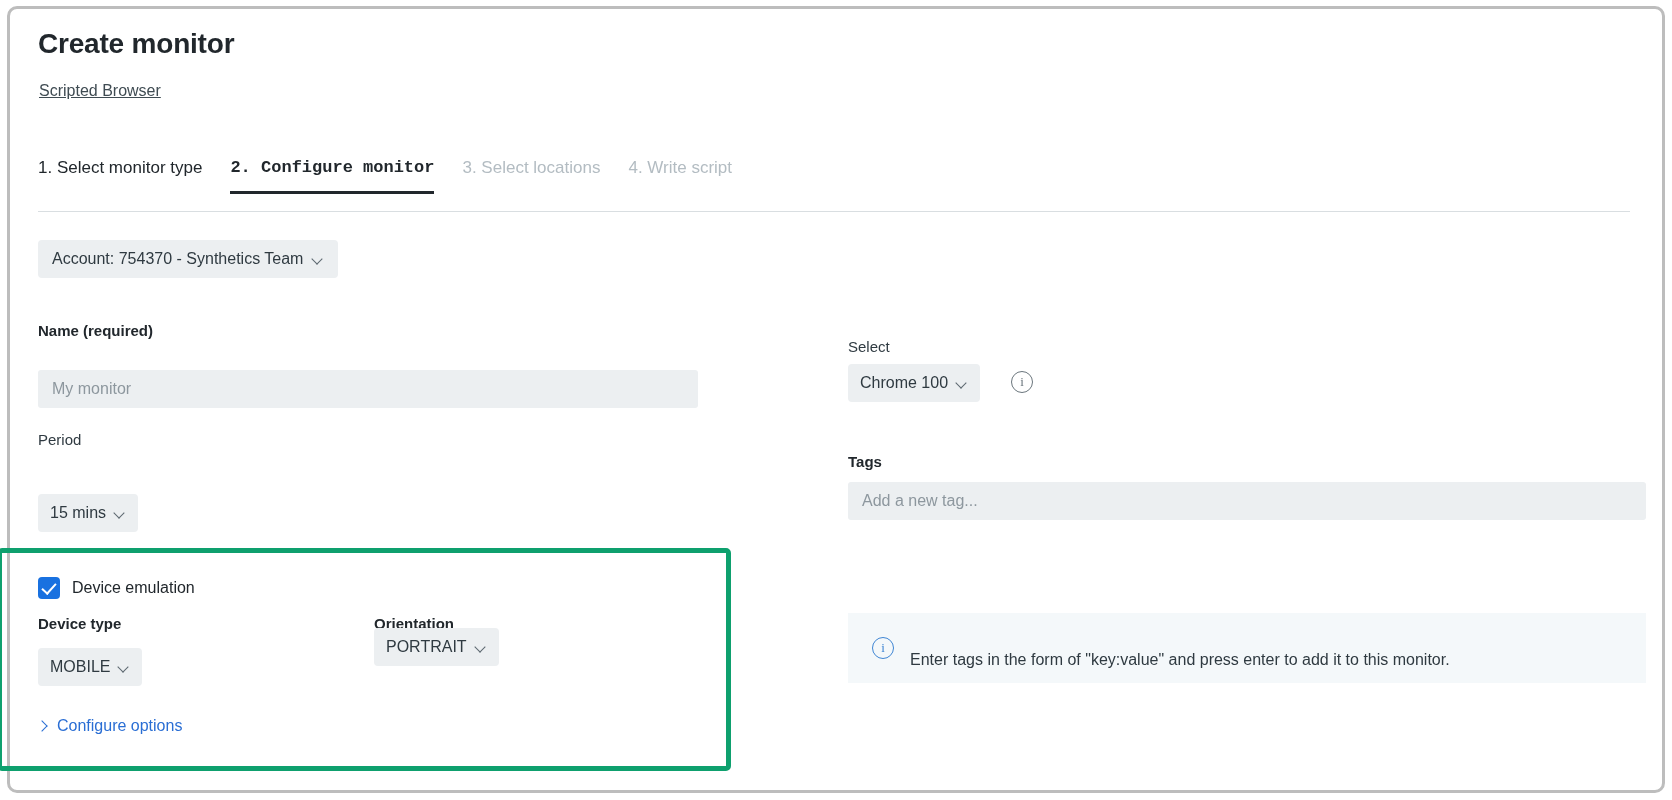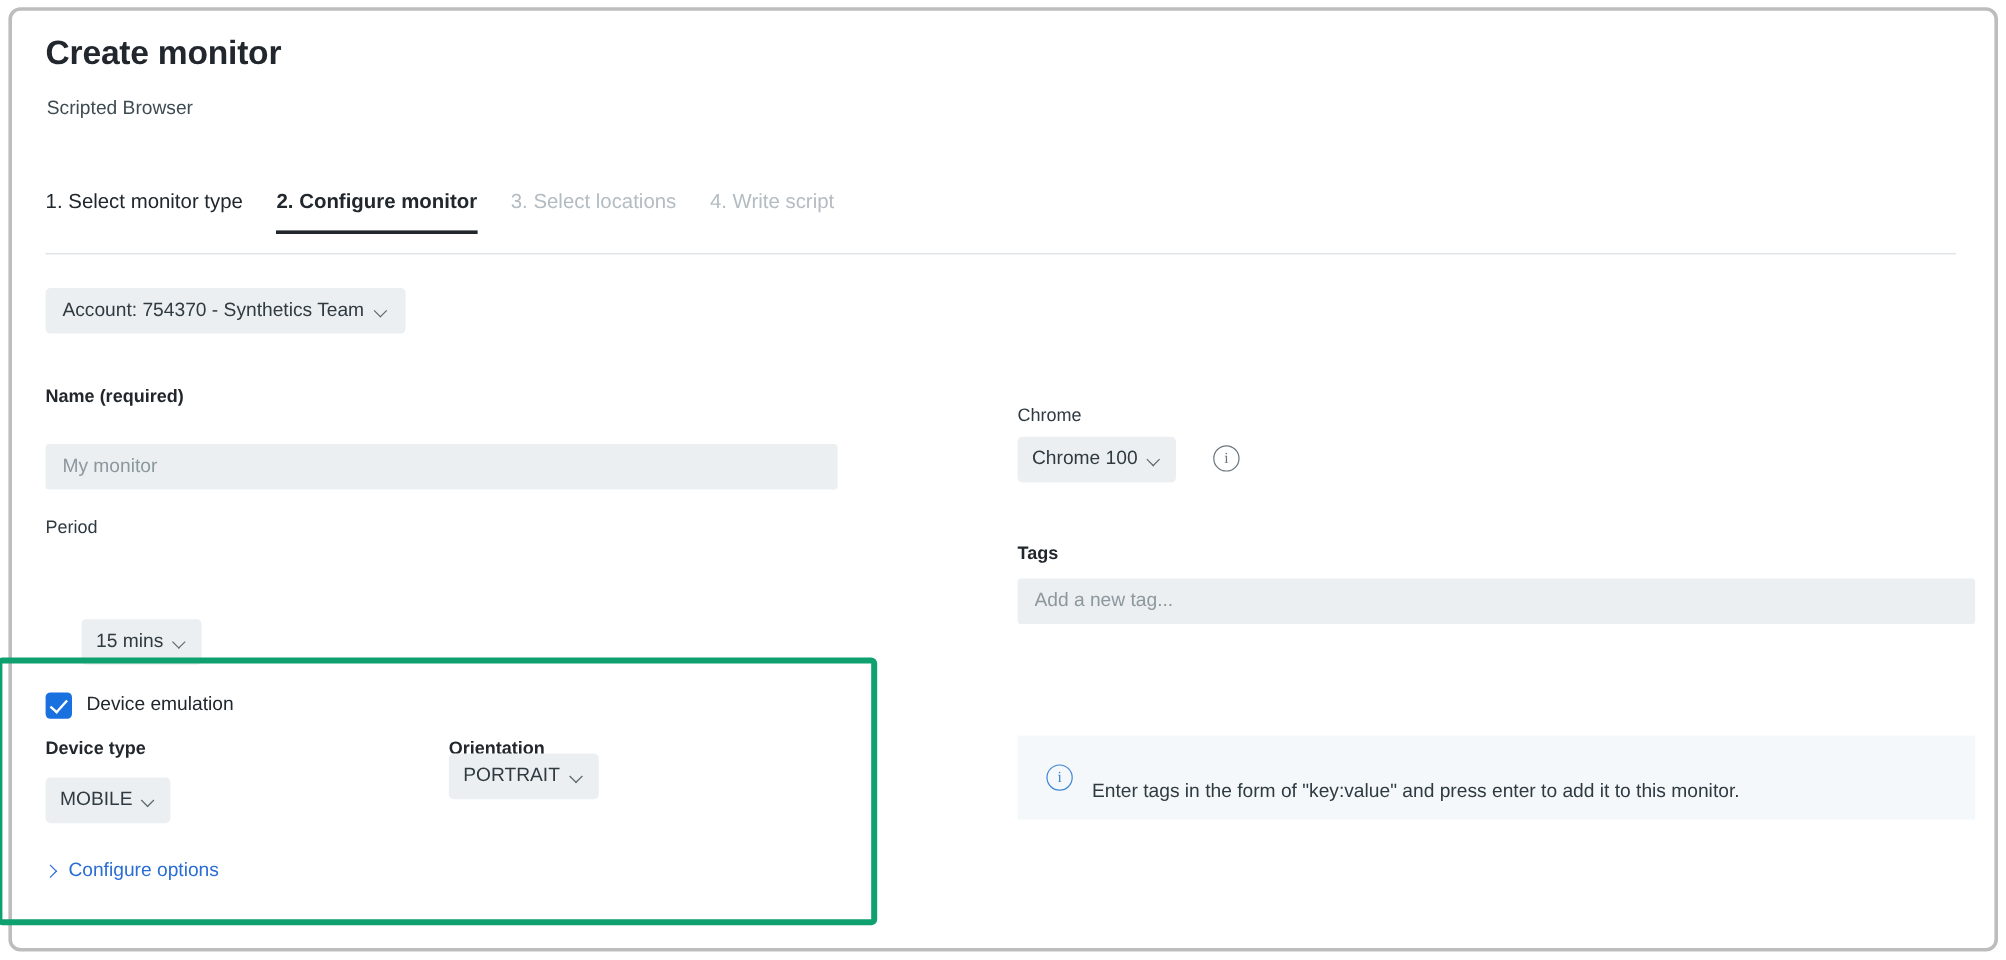--- a/index.html
+++ b/index.html
@@ -40,20 +40,21 @@
     font-size: 28px;
     font-weight: bold;
     color: #21272c;
     letter-spacing: -0.2px;
   }
   .page-subtitle {
     position: absolute;
     left: 39px; top: 82px;
     font-size: 16px;
     color: #3f4b52;
+    text-decoration: underline;
   }
 
   
   .tabs {
     position: absolute;
     left: 38px; top: 158px;
     width: 1592px; height: 54px;
     border-bottom: 1px solid #d9dee1;
     display: flex;
     align-items: flex-start;
@@ -62,20 +63,21 @@
     position: relative;
     font-size: 17px;
     color: #21272c;
     padding: 0 0 16px 0;
     margin-right: 28px;
     white-space: nowrap;
     cursor: pointer;
   }
   .tab.active {
     font-weight: bold;
+    font-family: Liberation Mono, monospace;
   }
   .tab.active::after {
     content: "";
     position: absolute;
     left: 0; right: 0; bottom: -1px;
     height: 3px;
     background: #21272c;
   }
   .tab.disabled {
     color: #b3bcc2;
@@ -285,21 +287,21 @@
 
     <div class="account-select">
       <span>Account: 754370 - Synthetics Team</span>
       <span class="chev"></span>
     </div>
 
     <div class="field-label bold" style="left:38px; top:322px;">Name (required)</div>
     <input class="text-input" style="left: 38px; top: 370px; width: 660px; height: 38px;" placeholder="My monitor">
 
     <div class="field-label" style="left:38px; top:431px;">Period</div>
-    <div class="pill-select" style="left:38px; top:516px;margin-left:30px;">
+    <div class="pill-select" style="left:38px; top:494px;">
       <span>15 mins</span>
       <span class="chev"></span>
     </div>
 
     <div class="highlight-box"></div>
 
     <div class="checkbox-row">
       <span class="checkbox"></span>
       <span class="checkbox-label">Device emulation</span>
     </div>
@@ -314,21 +316,21 @@
     <div class="pill-select" style="left:374px; top:628px;">
       <span>PORTRAIT</span>
       <span class="chev"></span>
     </div>
 
     <div class="adv-link">
       <span class="adv-chevron"></span>
       <span>Configure options</span>
     </div>
 
-    <div class="field-label" style="left:848px; top:338px;">Chrome</div>
+    <div class="field-label" style="left:848px; top:338px;">Select</div>
     <div class="pill-select" style="left:848px; top:364px;">
       <span>Chrome 100</span>
       <span class="chev"></span>
     </div>
     <div class="info-circle" style="left:1011px; top:371px;">i</div>
 
     <div class="field-label bold" style="left:848px; top:453px;">Tags</div>
     <input class="text-input" style="left: 848px; top: 482px; width: 798px; height: 38px;" placeholder="Add a new tag...">
 
     <div class="info-banner">

